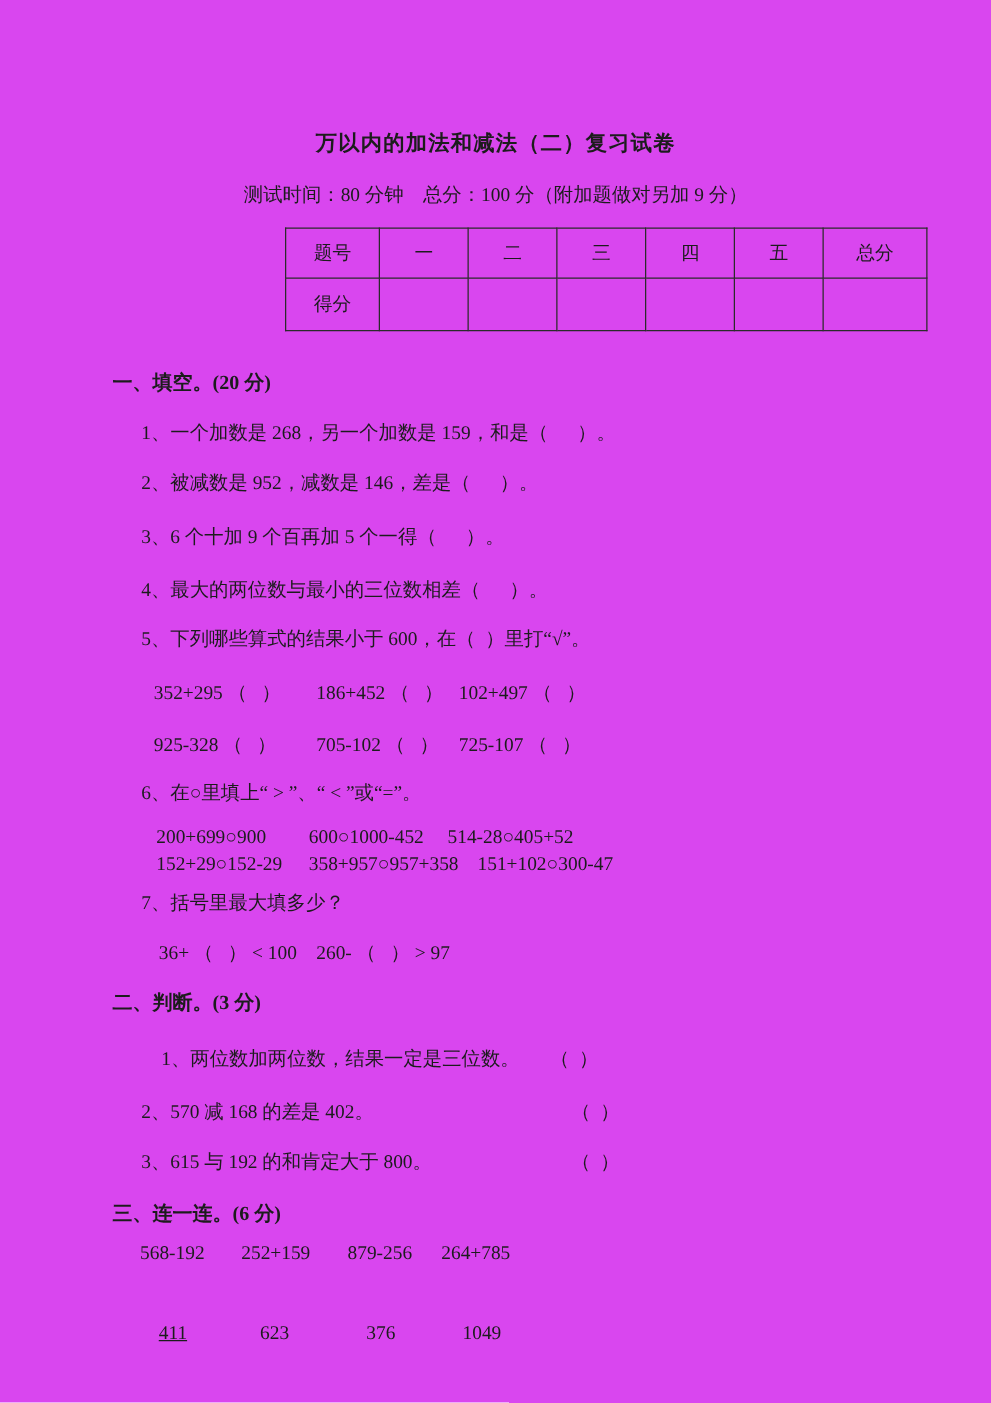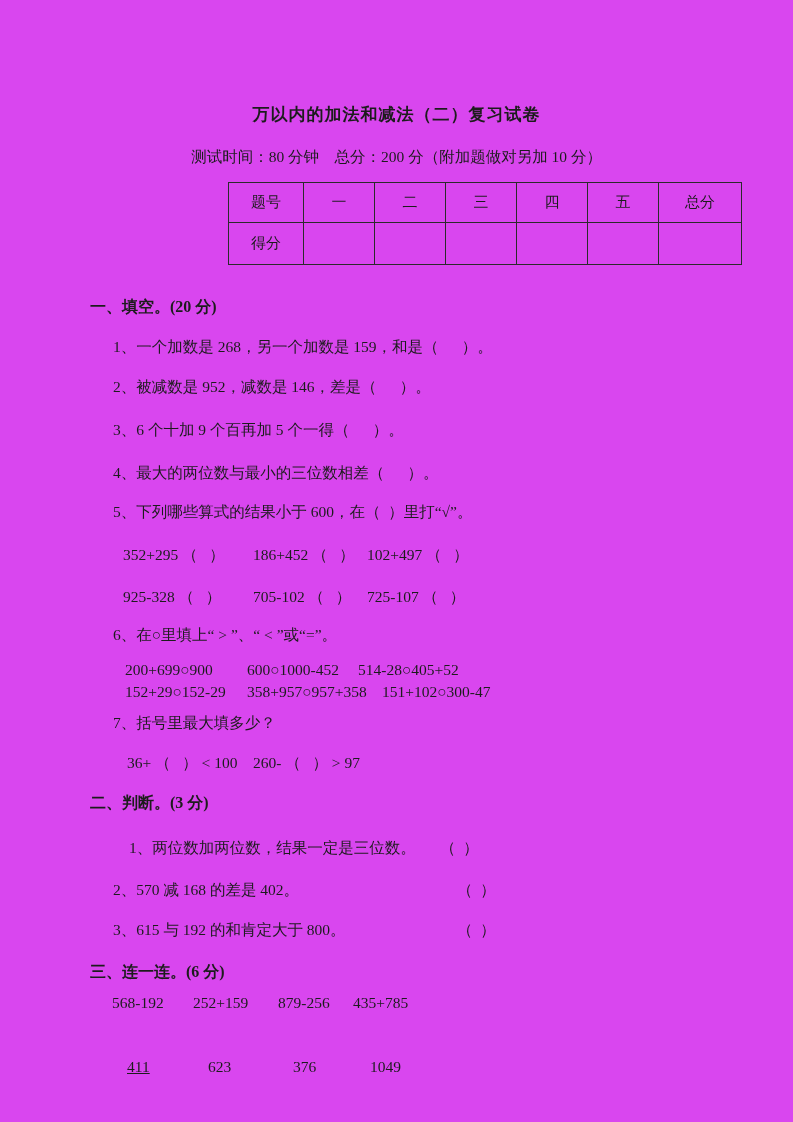--- a/index.html
+++ b/index.html
@@ -60,21 +60,21 @@
   }
   tr.score-header-row td { height: 39px; }
   tr.score-value-row td { height: 41px; margin-left: 44px; }
 </style>
 </head>
 <body>
 
 <div class="page">
 
   <div class="line centered title" style="top:104px;">万以内的加法和减法（二）复习试卷</div>
-  <div class="line centered" style="top:147px;">测试时间：80 分钟    总分：200 分（附加题做对另加 10 分）</div>
+  <div class="line centered" style="top:147px;">测试时间：80 分钟    总分：100 分（附加题做对另加 9 分）</div>
 
   <table class="score-table">
     <tbody>
       <tr class="score-header-row">
         <td style="width:74px;">题号</td>
         <td style="width:70px;">一</td>
         <td style="width:70px;">二</td>
         <td style="width:70px;">三</td>
         <td style="width:70px;">四</td>
         <td style="width:70px;">五</td>
@@ -145,21 +145,21 @@
     <span class="pos" style="left:0;">3、615 与 192 的和肯定大于 800。</span>
     <span class="pos" style="left:344px;">（  ）</span>
   </div>
 
   <div class="line heading" style="top:962px;left:90px;">三、连一连。(6 分)</div>
 
   <div class="line" style="top:993px;left:112px;width:420px;">
     <span class="pos" style="left:0;">568-192</span>
     <span class="pos" style="left:81px;">252+159</span>
     <span class="pos" style="left:166px;">879-256</span>
-    <span class="pos" style="left:241px;">435+785</span>
+    <span class="pos" style="left:241px;">264+785</span>
   </div>
   <div class="line" style="top:1057px;left:127px;width:420px;">
     <span class="pos" style="left:0;text-decoration:underline;">411</span>
     <span class="pos" style="left:81px;">623</span>
     <span class="pos" style="left:166px;">376</span>
     <span class="pos" style="left:243px;">1049</span>
   </div>
 
 </div>
 

